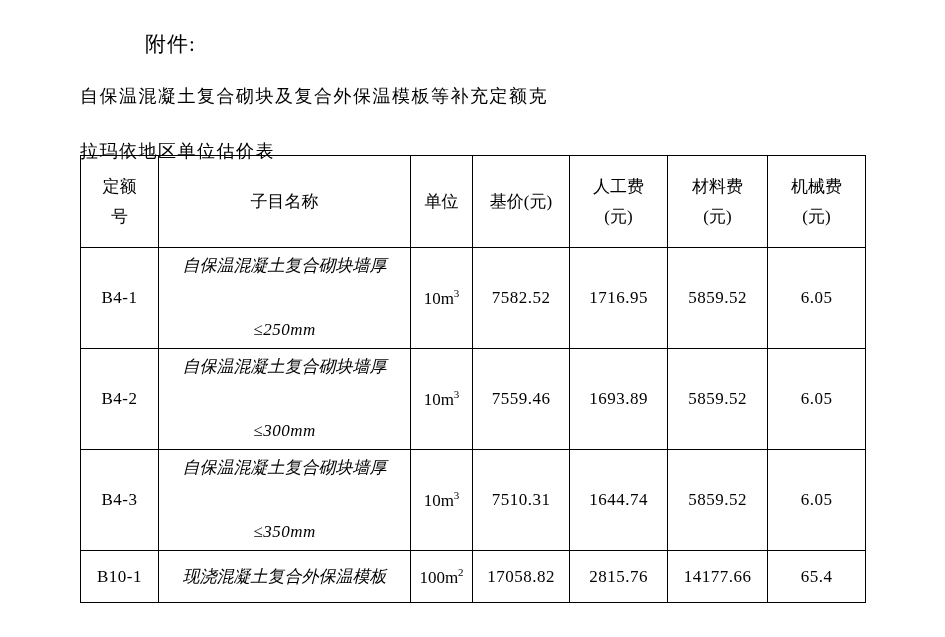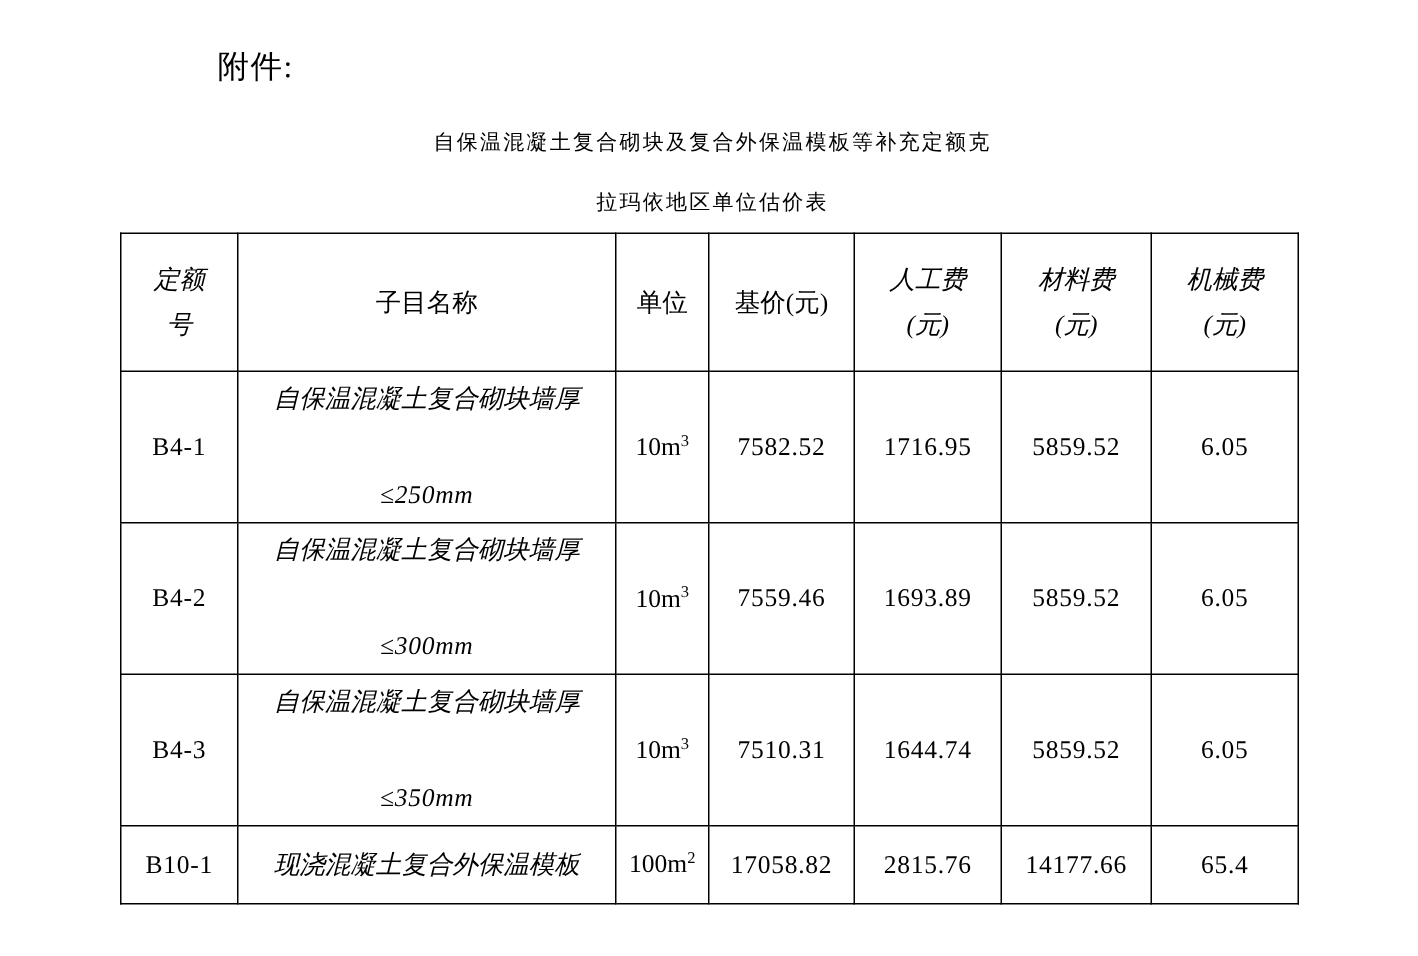--- a/index.html
+++ b/index.html
@@ -25,27 +25,28 @@
     left: 145px;
     top: 30px;
     font-size: 21px;
     letter-spacing: 1px;
   }
   .doc-title {
     position: absolute;
     left: 80px;
     top: 76px;
     width: 790px;
-    text-align: center;
-    font-size: 14px;
+    text-align: left;
+    font-size: 18px;
     line-height: 40px;
     letter-spacing: 1.5px;
   }
   .doc-title .line2 {
     display: block;
+    margin-top: 15px;
   }
   table.est {
     position: absolute;
     left: 80px;
     top: 155px;
     width: 785px;
     border-collapse: collapse;
     table-layout: fixed;
   }
   table.est td, table.est th {
@@ -66,21 +67,20 @@
   col.c5 { width: 100px; }
   col.c6 { width: 98px; }
 
   thead td {
     height: 92px;
     font-size: 18px;
     line-height: 30px;
   }
   thead .stack span {
     display: block;
-    font-style: italic;
   }
   tbody td {
     height: 78px;
   }
   tbody tr.short td {
     height: 52px;
   }
   td.name {
     text-align: left;
     padding-left: 14px;

